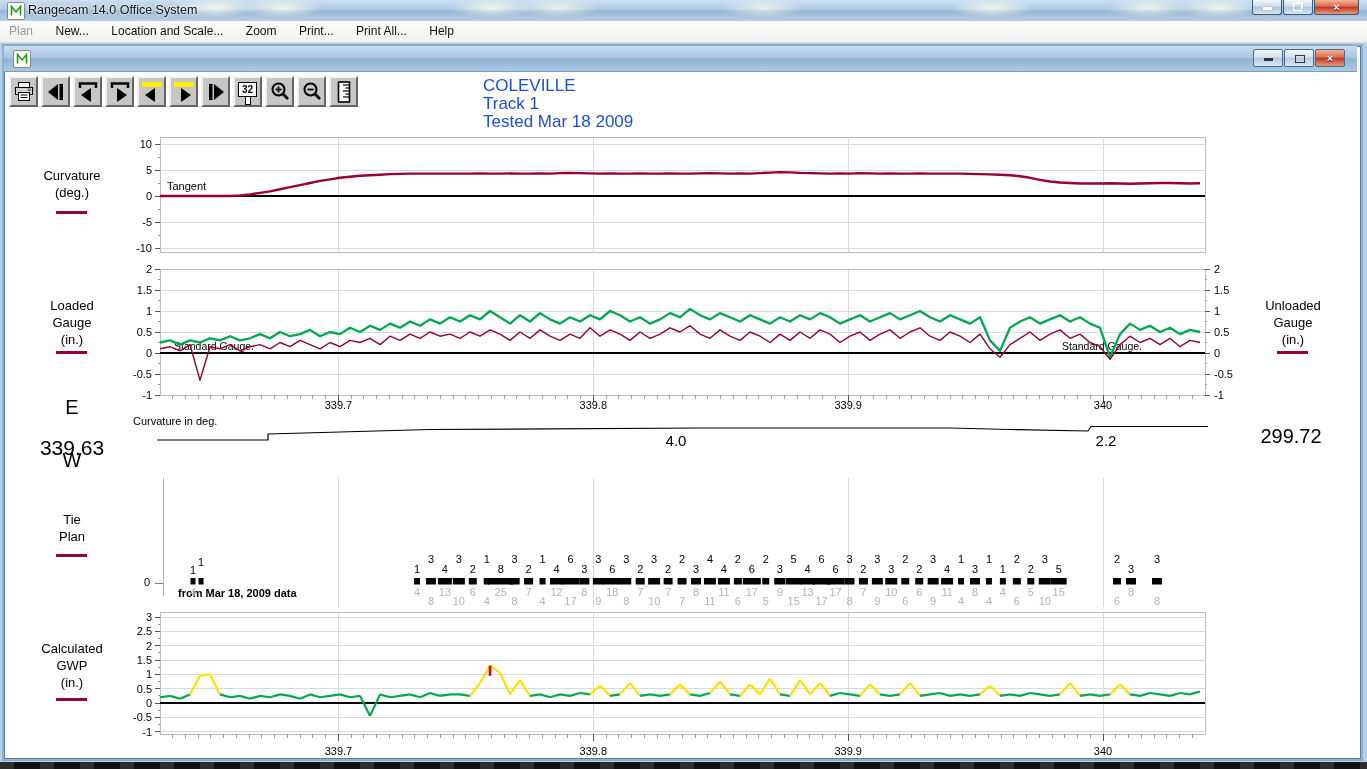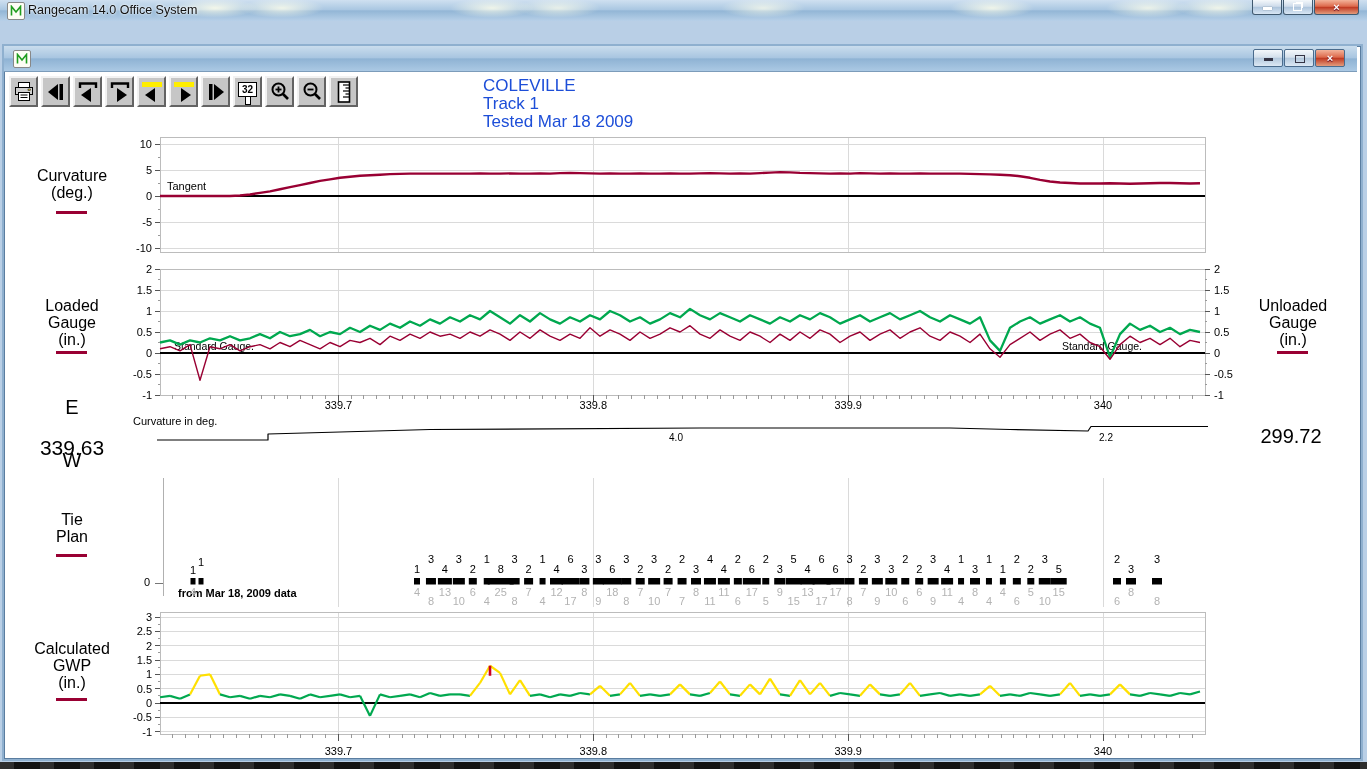--- a/index.html
+++ b/index.html
@@ -63,25 +63,25 @@
   .tb{width:29px;height:31px;padding:0;background:#c6c6c6;
     border-top:2px solid #f2f2f2;border-left:2px solid #f2f2f2;
     border-right:2px solid #636363;border-bottom:2px solid #636363;cursor:pointer;}
   .tb svg{display:block;margin:1px auto;}
   .mp-sign{display:block;width:17px;height:13px;margin:3px auto 0;border:1px solid #000;
     background:#fff;font-size:10px;font-weight:bold;text-align:center;line-height:13px;color:#000;}
   .mp-post{display:block;width:4px;height:7px;margin:0 auto;background:#fff;border:1px solid #000;border-top:none;}
 
   
   .htext{position:absolute;font-size:17px;color:#1d4ed8;}
-  .lblblock{position:absolute;width:96px;text-align:center;font-size:16px;line-height:17px;color:#000;}
+  .lblblock{position:absolute;width:96px;text-align:center;font-size:13px;line-height:17px;color:#000;}
   .swatch{position:absolute;width:31px;height:3px;background:#990033;}
   .bigmark{position:absolute;text-align:center;color:#000;}
   #charts{position:absolute;left:0;top:0;pointer-events:none;}
-  .stripval{position:absolute;width:40px;text-align:center;font-size:10px;color:#000;}
+  .stripval{position:absolute;width:40px;text-align:center;font-size:15px;color:#000;}
   #strip-label{position:absolute;left:133px;top:415px;font-size:11px;color:#000;}
   #tie-note{position:absolute;left:178px;top:587px;font-size:11px;font-weight:bold;color:#000;}
 
   
   #taskbar-strip{position:absolute;left:0;top:762px;width:1367px;height:7px;background:#121212;
     background-image:repeating-linear-gradient(90deg,#2e2e2e 0 14px,#121212 14px 40px);}
 </style>
 </head>
 <body>
 
@@ -100,20 +100,29 @@
         </button>
       <button class="wbtn" title="Restore">
           <span class="glyph-restore"></span>
         </button>
       <button class="wbtn close" title="Close">
           <span class="glyph-x">×</span>
         </button>
     </div>
   </div>
 
+  <div id="menubar">
+    <span class="mi disabled">Plan</span>
+    <span class="mi">New...</span>
+    <span class="mi">Location and Scale...</span>
+    <span class="mi">Zoom</span>
+    <span class="mi">Print...</span>
+    <span class="mi">Print All...</span>
+    <span class="mi">Help</span>
+  </div>
 
   <div id="child-frame"></div>
   <div id="child-titlebar">
     <span class="appico">
       <svg width="12" height="12" viewBox="0 0 12 12">
           <path d="M1.5,10.5 L1.5,1.5 L6,7 L10.5,1.5 L10.5,10.5" fill="none" stroke="#1f9d1f" stroke-width="1.6"></path>
         </svg>
     </span>
     <div class="winbtns" id="child-buttons">
       <button class="cbtn">

